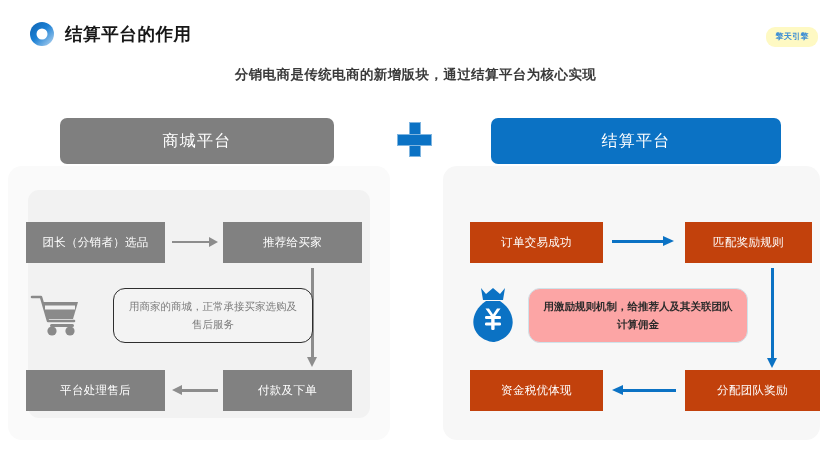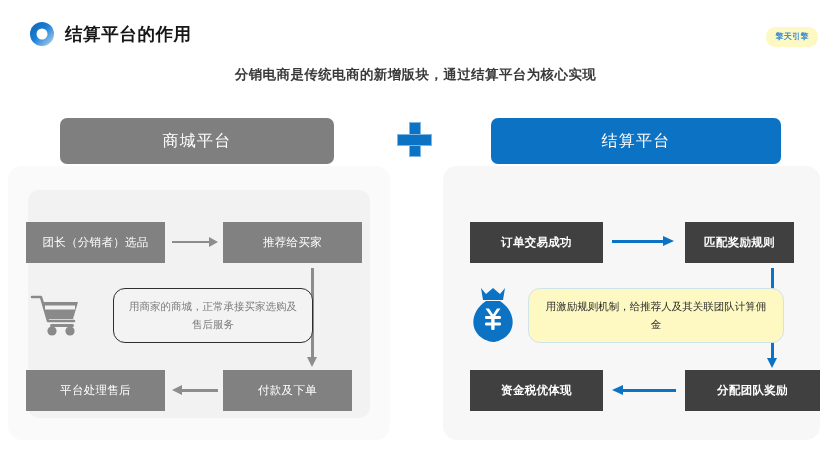--- a/index.html
+++ b/index.html
@@ -138,30 +138,30 @@
     border-radius: 0;
     display: flex;
     align-items: center;
     justify-content: center;
     font-size: 11.5px;
     color: #ffffff;
     letter-spacing: .3px;
     text-align: center;
   }
   .fbox.gray { background: #818181; }
-  .fbox.blue { background: #404040; font-weight: bold; }
+  .fbox.blue { background: #c2410c; }
 
   
   .lb-top-left   { left: 26px;  top: 222px; width: 139px; }
   .lb-top-right  { left: 223px; top: 222px; width: 139px; }
   .lb-bot-left   { left: 26px;  top: 370px; width: 139px; }
   .lb-bot-right  { left: 223px; top: 370px; width: 129px; }
   
   .rb-top-left   { left: 470px; top: 222px; width: 133px; }
-  .rb-top-right  { left: 685px; top: 222px; width: 109px; }
+  .rb-top-right  { left: 685px; top: 222px; width: 127px; }
   .rb-bot-left   { left: 470px; top: 370px; width: 133px; }
   .rb-bot-right  { left: 685px; top: 370px; width: 135px; }
 
   
   .arrow { position: absolute; }
   .arrow .line { position: absolute; }
   .arrow .head { position: absolute; width: 0; height: 0; }
 
   
   .arr-l-top { left: 172px; top: 236px; width: 46px; height: 13px; }
@@ -230,25 +230,25 @@
     padding: 6px 12px;
     border-radius: 12px;
   }
   .note.left {
     left: 113px; top: 288px; width: 200px; height: 55px;
     border: 1.3px solid #2e2e2e;
     color: #7b7b7b;
     background: #f3f3f3;
   }
   .note.right {
-    left: 528px; top: 288px; width: 256px; height: 55px;
+    left: 528px; top: 288px; width: 220px; height: 55px;
     border: 1.3px solid #cfe3ea;
     color: #2b2b2b;
-    background: #fef9c3;
-    font-weight: normal;
+    background: #fca5a5;
+    font-weight: bold;
   }
 
   
   .icon-cart {
     position: absolute;
     left: 30px; top: 291px;
     width: 52px; height: 50px;
   }
   .icon-bag {
     position: absolute;

